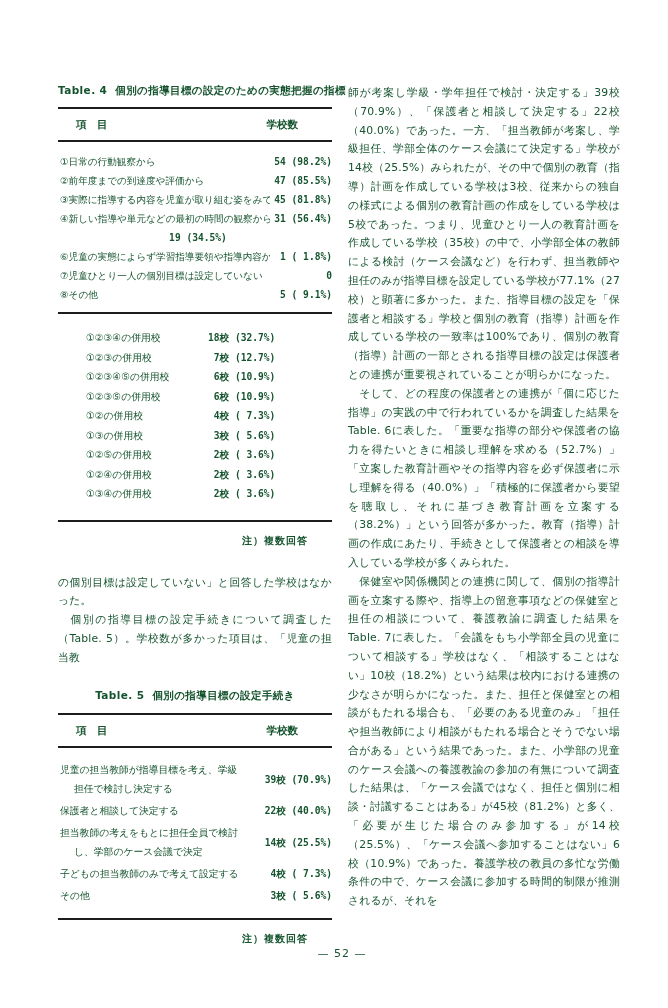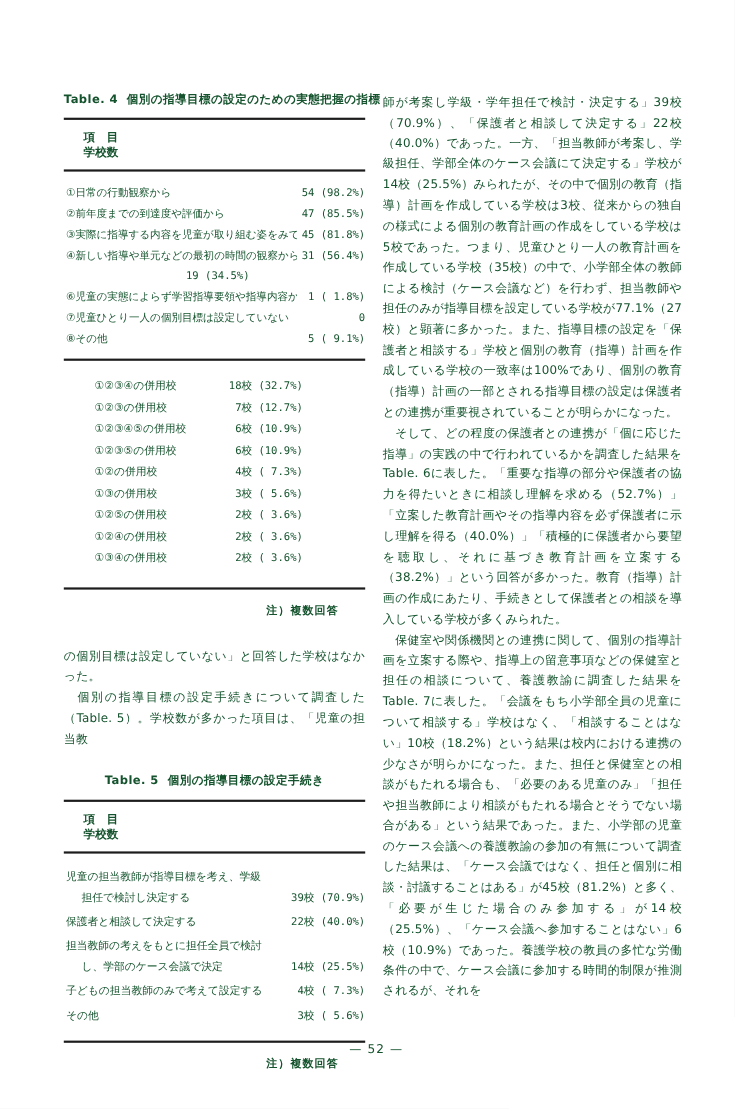--- a/index.html
+++ b/index.html
@@ -28,52 +28,52 @@
     text-align:center;
     margin-bottom:9px;
     white-space:nowrap;
   }
   .tbl-title .tbl-label { margin-right:8px; }
   .rule { border-top:2px solid #1c1c1c; }
   .tbl-header {
     display:flex; justify-content:space-between;
     font-weight:bold; font-size:10.5px;
     padding:9px 34px 8px 18px;
-    flex-direction:column;
   }
   .tbl-rows { padding:10px 0 8px 2px; }
   .tbl-row {
     display:flex; justify-content:center; align-items:flex-start;
     font-size:9.6px; line-height:19px;
     white-space:nowrap;
   }
   .tbl-row .lbl { flex:1 1 auto; overflow:hidden; }
   .val {
     font-family:"DejaVu Sans Mono", monospace;
     font-size:9.6px;
     white-space:pre;
     padding-left:4px;
+    font-weight:bold;
   }
   .combo-block { padding:14px 0 16px 28px; }
   .combo-row {
     display:flex; font-size:9.8px; line-height:19.5px; white-space:nowrap;
   }
   .combo-row .lbl { width:118px; }
   .combo-row .val { text-align:left; min-width:86px; }
   .tbl-note {
     text-align:right;
     font-size:10px; font-weight:bold;
     padding:12px 24px 0 0;
     letter-spacing:1px;
   }
 
   
   .t5-rows { padding:12px 0 10px 2px; }
   .t5-row {
-    display:flex; justify-content:space-between; align-items:flex-end;
+    display:flex; justify-content:space-between; align-items:center;
     font-size:9.8px; line-height:19px;
     margin-bottom:3px;
     white-space:nowrap;
   }
   .t5-lbl .l2 { padding-left:14px; }
 
   
   .body-text {
     font-size:10.8px;
     line-height:18.8px;

